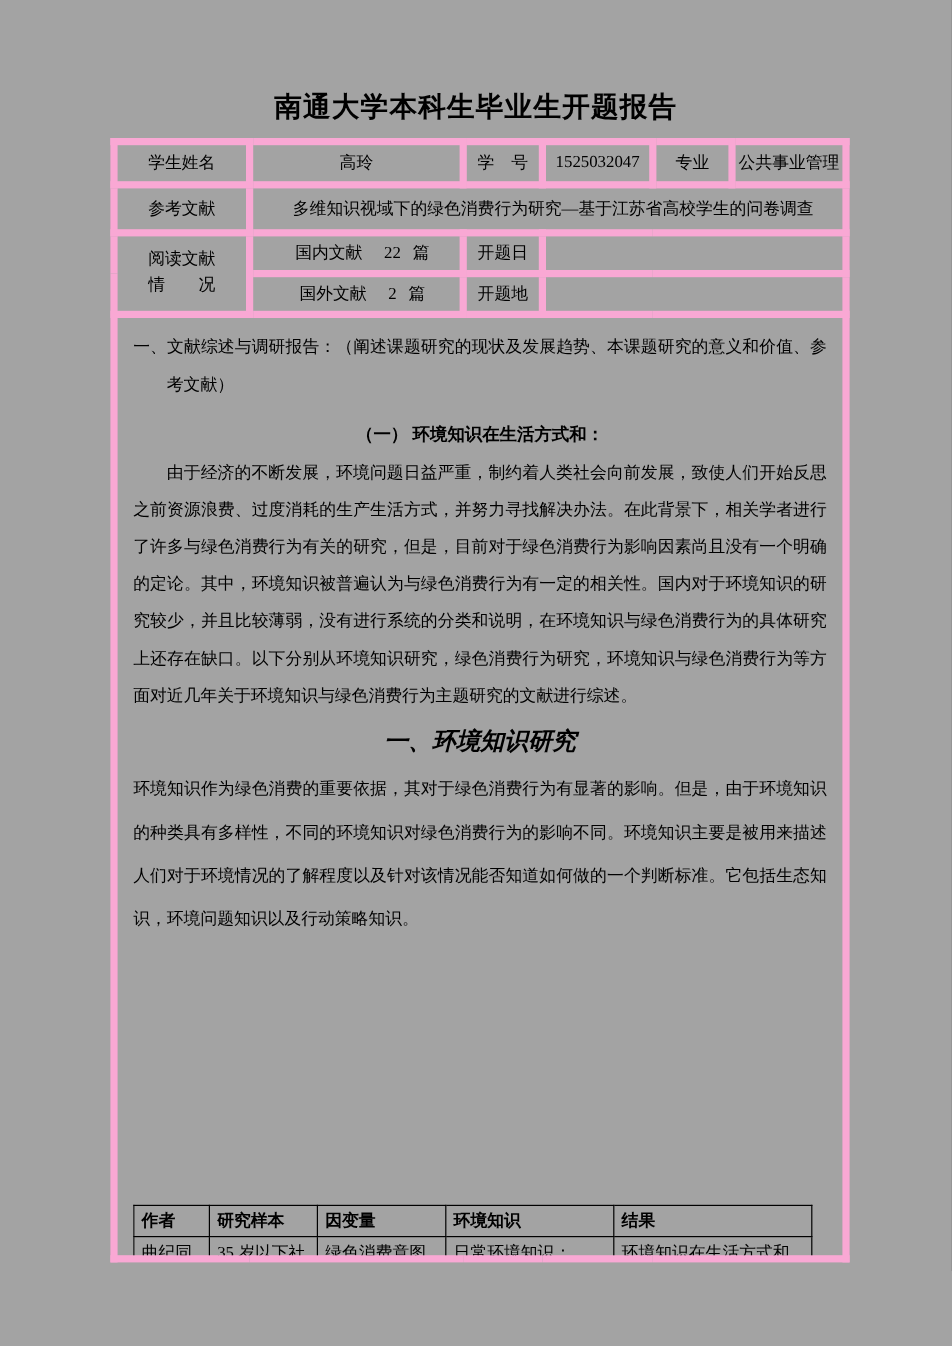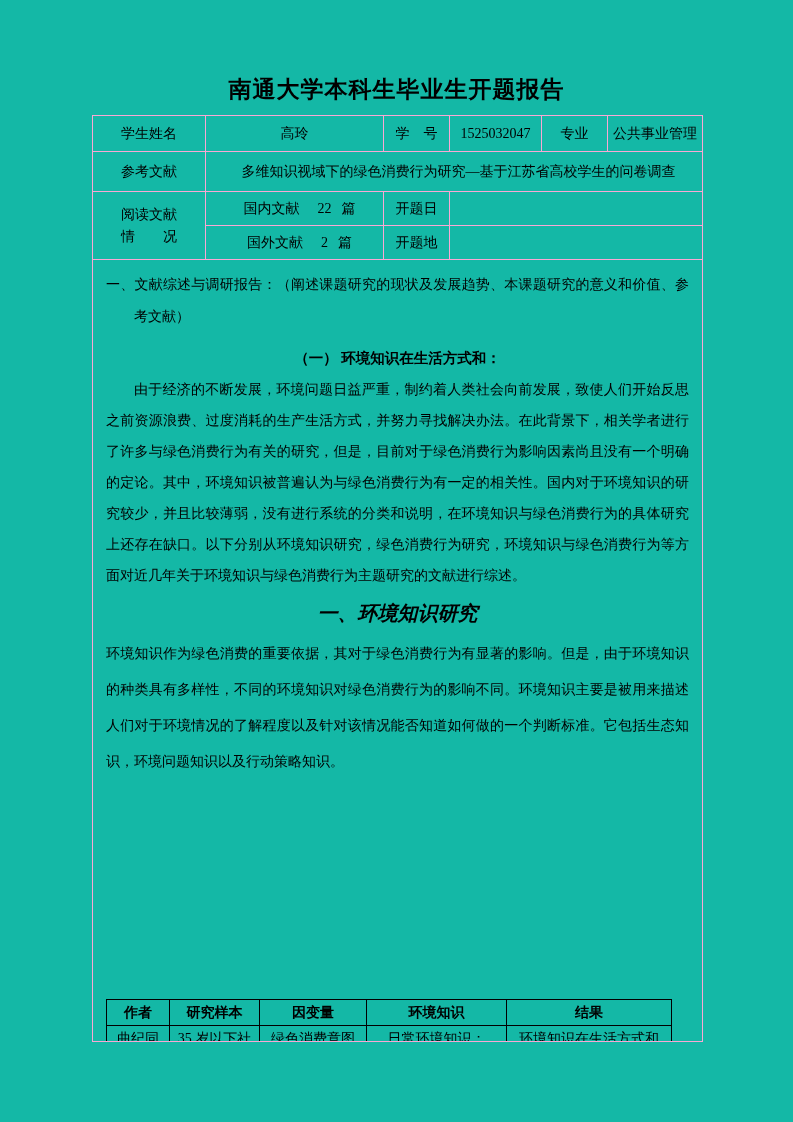--- a/index.html
+++ b/index.html
@@ -2,21 +2,21 @@
 <html><head>
 <meta charset="utf-8">
 <style>
   * { margin: 0; padding: 0; box-sizing: border-box; }
   html, body { background: #888; }
   .page {
     position: relative;
     width: 793px;
     height: 1122px;
     margin: 0 auto;
-    background: #14b8a6;
+    background: #a3a3a3;
     color: #000000;
     font-family: "Liberation Serif", "DejaVu Serif", serif;
     overflow: hidden;
   }
   .doc-title {
     position: absolute;
     top: 74px;
     left: 0;
     width: 100%;
     text-align: center;
@@ -27,21 +27,21 @@
   }
   table.main-table {
     position: absolute;
     left: 92px;
     top: 115px;
     width: 610px;
     border-collapse: collapse;
     table-layout: fixed;
   }
   table.main-table td {
-    border: 1px solid #f9a8d4;
+    border: 6px solid #f9a8d4;
     font-size: 14px;
     text-align: center;
     vertical-align: middle;
     overflow: hidden;
   }
   tr.row-1 td { height: 36px; }
   tr.row-2 td { height: 40px; }
   tr.row-3 td, tr.row-4 td { height: 34px; font-family: Liberation Serif, serif; }
   td.left-pad { text-align: left; padding-left: 9px; }
   .reading-label div { line-height: 22px; }
@@ -89,21 +89,21 @@
     position: absolute;
     left: 0;
     top: 739px;
     width: 565px;
     border-collapse: collapse;
     table-layout: fixed;
   }
   table.lit-table td {
     border: 1px solid #000;
     font-size: 14px;
-    text-align: center;
+    text-align: left;
     vertical-align: middle;
     padding: 0 6px;
     height: 26px;
     white-space: nowrap;
     overflow: hidden;
   }
   table.lit-table tr.lit-header td { font-weight: bold; }
 </style>
 </head>
 <body>

